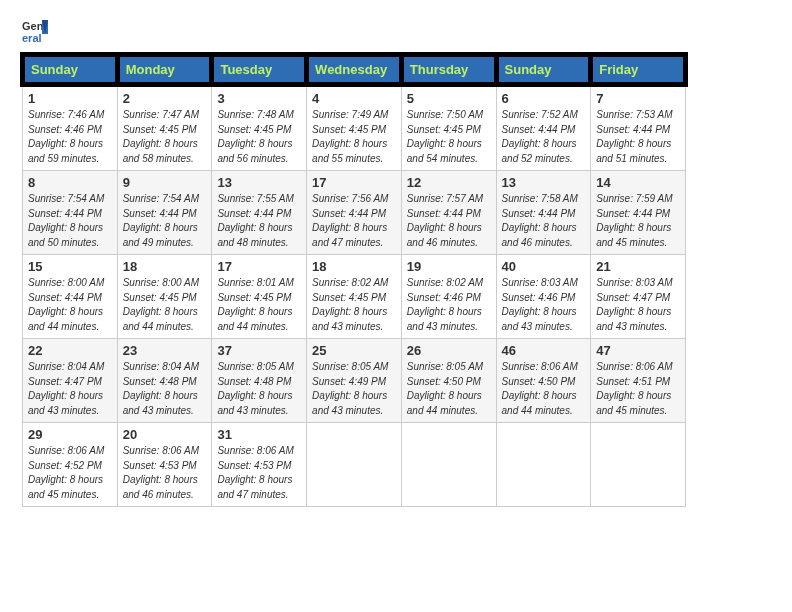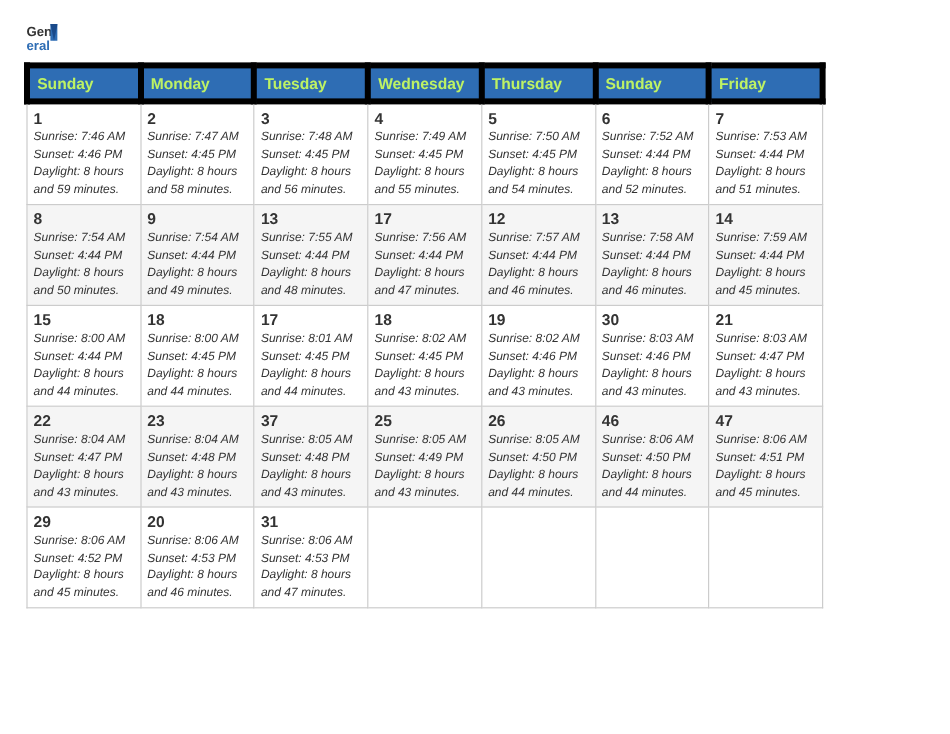--- a/index.html
+++ b/index.html
@@ -285,21 +285,21 @@
       </td>
           <td>
         <span class="day-num">19</span>
         <div class="day-info">
           Sunrise: 8:02 AM<br>
           Sunset: 4:46 PM<br>
           Daylight: 8 hours and 43 minutes.
         </div>
       </td>
           <td>
-        <span class="day-num">30</span>
+        <span class="day-num">40</span>
         <div class="day-info">
           Sunrise: 8:03 AM<br>
           Sunset: 4:46 PM<br>
           Daylight: 8 hours and 43 minutes.
         </div>
       </td>
           <td>
         <span class="day-num">21</span>
         <div class="day-info">
           Sunrise: 8:03 AM<br>

